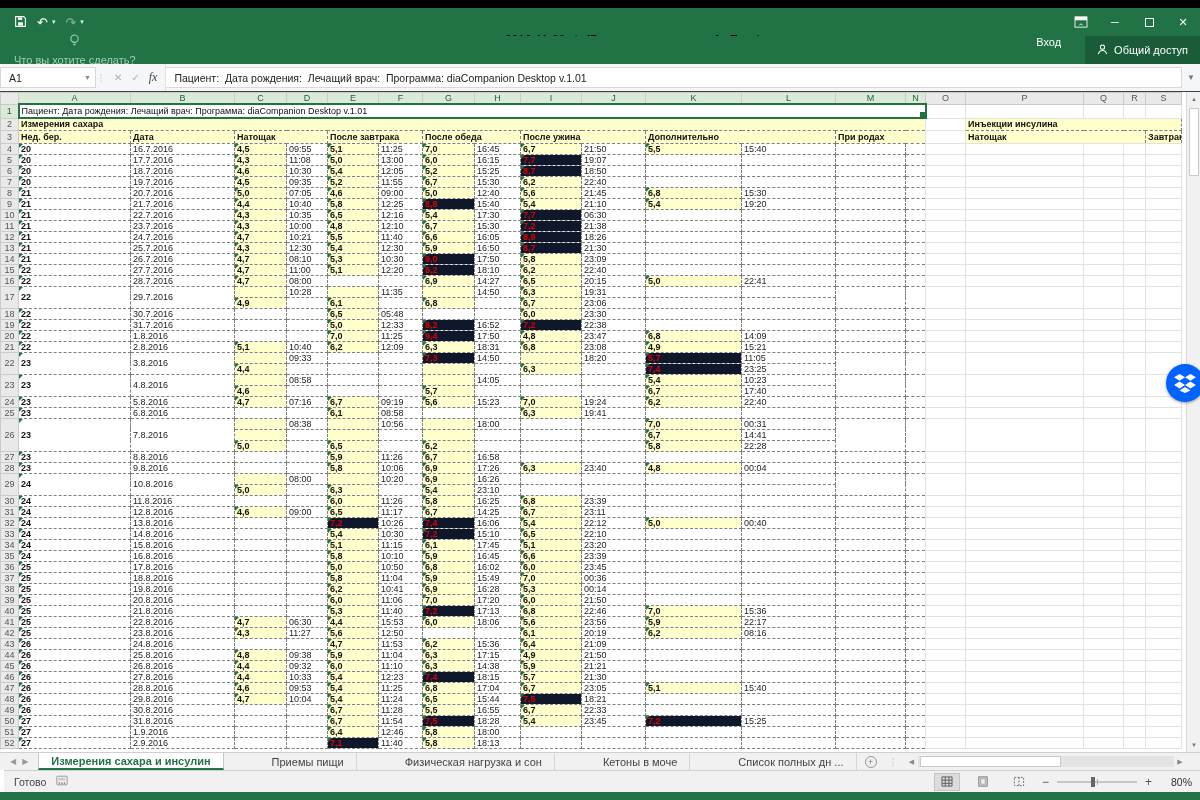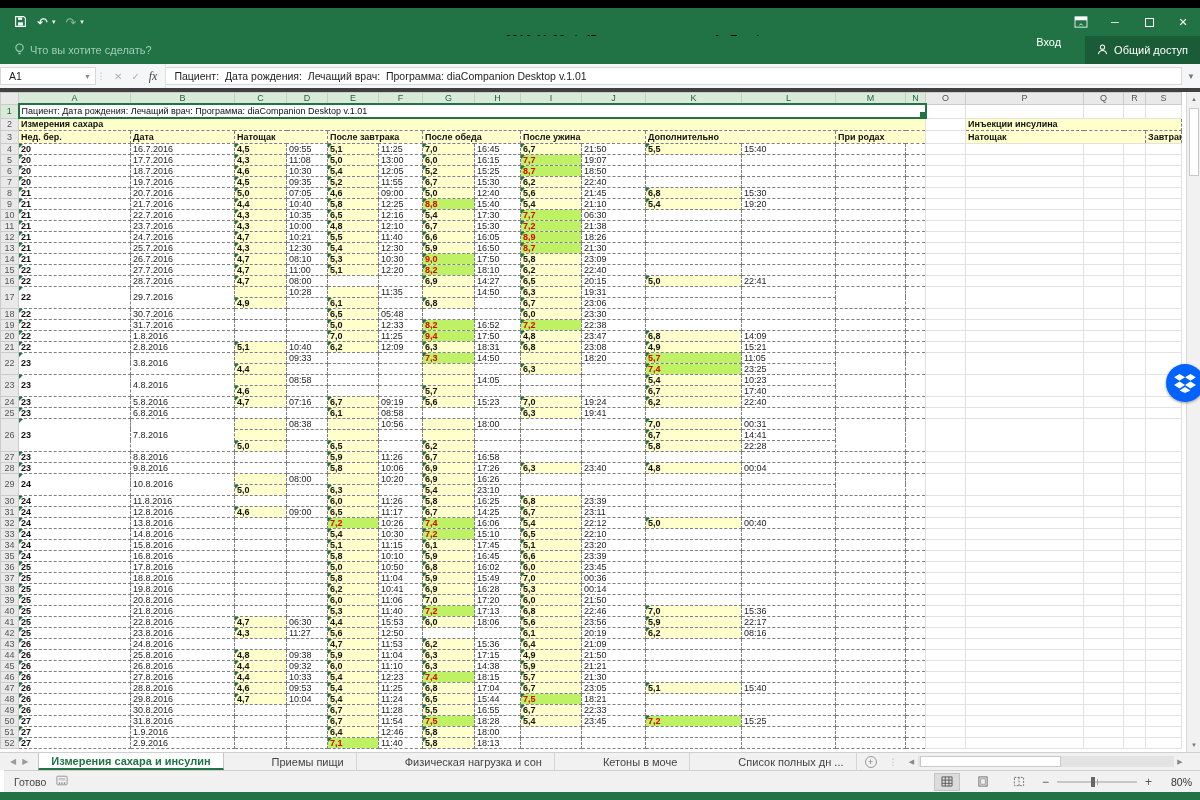--- a/index.html
+++ b/index.html
@@ -15,27 +15,27 @@
   .qat .dim { opacity:.45; }
   .qat .tiny { font-size:7px; margin-left:-6px; opacity:.9; }
   .title { flex:1; text-align:center; font-size:12px; color:#000000; white-space:nowrap;margin-top:36px; }
   .winctl { display:flex; align-items:center; height:100%; }
   .winctl .wbtn { width:34px; height:100%; display:flex; align-items:center; justify-content:center; font-size:11px; color:#fff; }
   .restore-box { width:9px; height:9px; border:1px solid #fff; }
   .ribbonbar { position:absolute; left:0; top:36px; width:1200px; height:28px; background:#217346; display:flex; align-items:center; color:#fff; }
   #ribbon-tabs { display:flex; align-items:center; padding-left:14px; gap:0; }
   .rtab { font-size:11px; color:#ecf5ef; padding:0 11px; height:28px; line-height:28px; white-space:nowrap; }
   .rtab.file { font-weight:bold; color:#fff; }
-  .tellme { display:flex; align-items:center; gap:5px; margin-left:14px; color:#9fcdb4; font-size:11px; white-space:nowrap; }
+  .tellme { display:flex; align-items:center; gap:5px; margin-left:14px; color:#9fcdb4; font-size:11px; white-space:nowrap;flex-direction:column; }
   .ribbon-right { margin-left:auto; display:flex; align-items:flex-start; gap:12px; height:100%; }
   .signin { font-size:11px; color:#fff; padding:0 12px; }
   .share { display:flex; align-items:center; gap:6px; font-size:11px; color:#fff; background:#1a5c38; height:100%; padding:0 12px; }
 
   
-  .formularow { position:absolute; left:0; top:64px; width:1200px; height:28px; background:#f5f6f7; border-bottom:4px solid #404040; display:flex; align-items:stretch; }
+  .formularow { position:absolute; left:0; top:64px; width:1200px; height:28px; background:#f5f6f7; border-bottom:1px solid #404040; display:flex; align-items:stretch; }
   .namebox { width:96px; background:#fff; border:1px solid #d8d8d8; margin:3px 0 3px 0; display:flex; align-items:center; padding-left:8px; font-size:10.5px; color:#222; }
   .namebox .caret { margin-left:auto; padding-right:4px; font-size:7px; color:#8a8a8a; }
   .fsep { width:10px; display:flex; align-items:center; justify-content:center; color:#b9b9b9; font-size:9px; }
   .fbtns { display:flex; align-items:center; gap:9px; padding:0 8px; border-right:1px solid #e0e0e0; }
   .fbtns .fx { font-family:"Liberation Serif", serif; font-style:italic; font-size:12px; color:#444; }
   .fbtns .g { color:#b0b0b0; font-size:10px; }
   .formulafield { flex:1; background:#fff; border:1px solid #d8d8d8; border-left:none; margin:3px 0; display:flex; align-items:center; padding-left:8px; font-size:10.5px; color:#222; white-space:pre; overflow:hidden; }
   .fchev { width:18px; display:flex; align-items:center; justify-content:center; color:#777; font-size:8px; }
 
   
@@ -54,21 +54,21 @@
   td.a1cell::after { content:""; position:absolute; right:-1px; bottom:-1px; width:5px; height:5px; background:#217346; border:1px solid #fff; }
   td.hy { background:#ffffcb; border:1px dashed #7f7f7f; font-weight:bold; color:#111; }
   td.p { border:1px solid #e2e2e2; background:#fff; }
   td.c { border:1px dashed #7f7f7f; background:#fff; position:relative; }
   td.c.emp { background:#fff; }
   td.wk { font-weight:bold; color:#111; }
   td.dt { color:#222; }
   td.val { font-weight:bold; color:#111; }
   td.tm { color:#222; }
   td.y { background:#ffffcb; }
-  td.pk { background:#bef264; }
+  td.pk { background:#0f172a; }
   td.vt { vertical-align:top; }
   .vb { vertical-align:bottom; }
   span.red { color:#dd0000; }
   td.tri::before, td.wk::before { content:""; position:absolute; left:0; top:0; border-top:4px solid #217346; border-right:4px solid transparent; }
   .wg { background:#e9f4e9; }
   .wb { background:#e6eef8; }
 
   
   .vscroll { position:absolute; right:0; top:0; width:14px; height:660px; background:#f1f1f1; border-left:1px solid #d9d9d9; }
   .vs-up, .vs-dn { position:absolute; left:0; width:14px; height:14px; display:flex; align-items:center; justify-content:center; font-size:6px; color:#777; background:#f1f1f1; }

